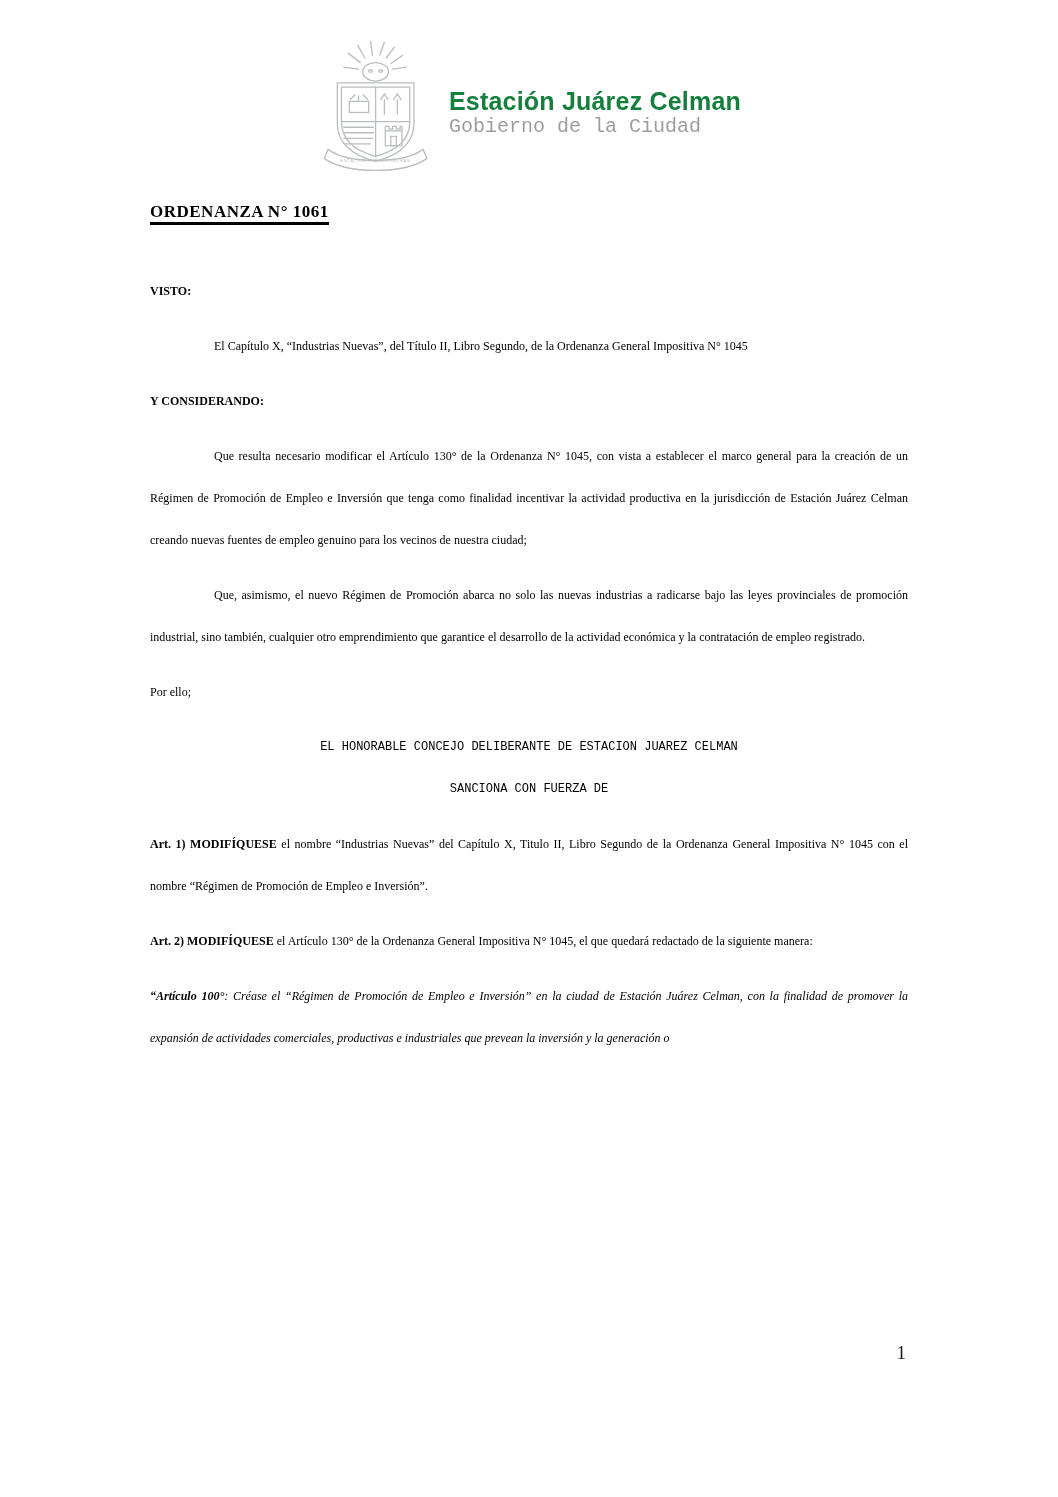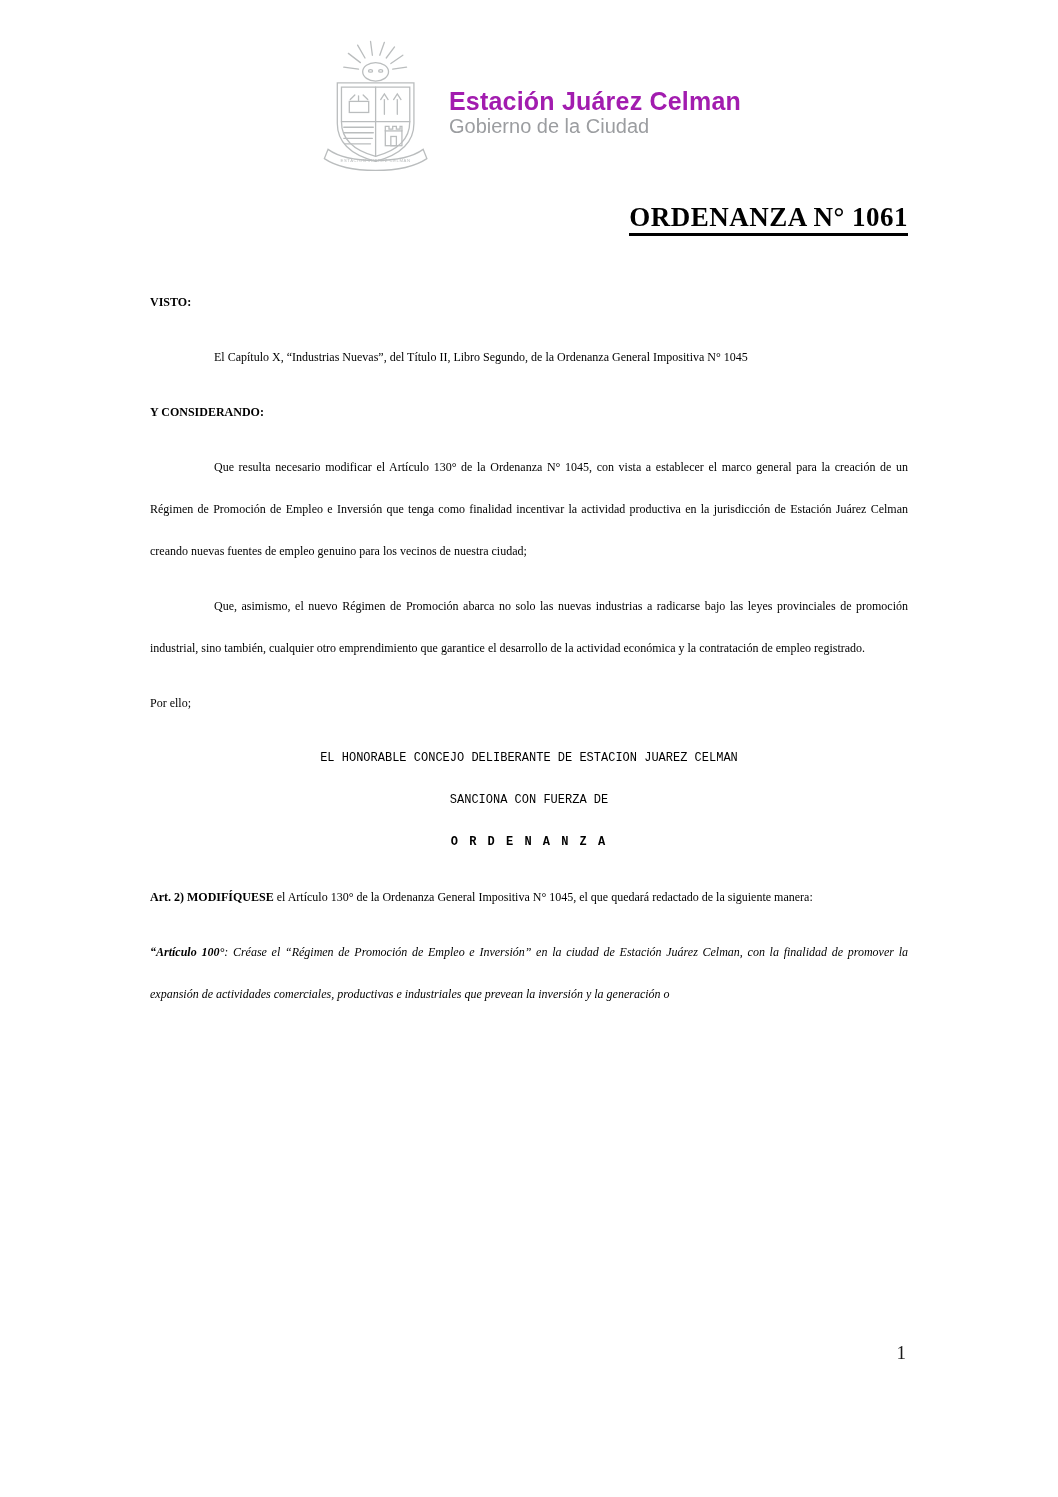--- a/index.html
+++ b/index.html
@@ -22,36 +22,36 @@
     justify-content: center;
     align-items: center;
     gap: 12px;
     height: 140px;
   }
   .logo-text { display: flex; flex-direction: column; margin-top: 14px; }
   .org-name {
     font-family: "Liberation Sans", sans-serif;
     font-weight: bold;
     font-size: 25px;
-    color: #a21caf;
+    color: #15803d;
     letter-spacing: 0.2px;
     line-height: 1.1;
   }
   .org-subtitle {
-    font-family: Liberation Sans, sans-serif;
+    font-family: Liberation Mono, monospace;
     font-size: 20px;
     color: #9b9da0;
     line-height: 1.15;
   }
 
   
   .doc-title {
-    text-align: right;
+    text-align: left;
     margin-top: 26px;
-    font-size: 27px;
+    font-size: 17px;
     font-weight: bold;
   }
   .doc-title .underlined {
     border-bottom: 3px solid #000;
     padding-bottom: 1px;
     letter-spacing: 0.5px;
   }
 
   
   .body-text { font-size: 12px; line-height: 42px; }
@@ -147,23 +147,23 @@
 
     <p class="para indent">Que resulta necesario modificar el Artículo 130° de la Ordenanza N° 1045, con vista a establecer el marco general para la creación de un Régimen de Promoción de Empleo e Inversión que tenga como finalidad incentivar la actividad productiva en la jurisdicción de Estación Juárez Celman creando nuevas fuentes de empleo genuino para los vecinos de nuestra ciudad;</p>
 
     <p class="para indent">Que, asimismo, el nuevo Régimen de Promoción abarca no solo las nuevas industrias a radicarse bajo las leyes provinciales de promoción industrial, sino también, cualquier otro emprendimiento que garantice el desarrollo de la actividad económica y la contratación de empleo registrado.</p>
 
     <p>Por ello;</p>
 
     <div class="centered-block" style="margin-top:13px;">
       <div>EL HONORABLE CONCEJO DELIBERANTE DE ESTACION JUAREZ CELMAN</div>
       <div>SANCIONA CON FUERZA DE</div>
-      <div class="enact-title">O R D E N A N Z A</div>
     </div>
 
+    <p class="para"><span class="lead-bold">Art. 1) MODIFÍQUESE</span><span> el nombre “Industrias Nuevas” del Capítulo X, Titulo II, Libro Segundo de la Ordenanza General Impositiva N° 1045 con el nombre “Régimen de Promoción de Empleo e Inversión”.</span></p>
 
     <p class="para"><span class="lead-bold">Art. 2) MODIFÍQUESE</span><span> el Artículo 130° de la Ordenanza General Impositiva N° 1045, el que quedará redactado de la siguiente manera:</span></p>
 
     <p class="para art130"><span class="lead-bold">“Artículo 100°</span><span>: Créase el “Régimen de Promoción de Empleo e Inversión” en la ciudad de Estación Juárez Celman, con la finalidad de promover la expansión de actividades comerciales, productivas e industriales que prevean la inversión y la generación o</span></p>
 
   </div>
 
   <div class="page-number">1</div>
 
 </div>

